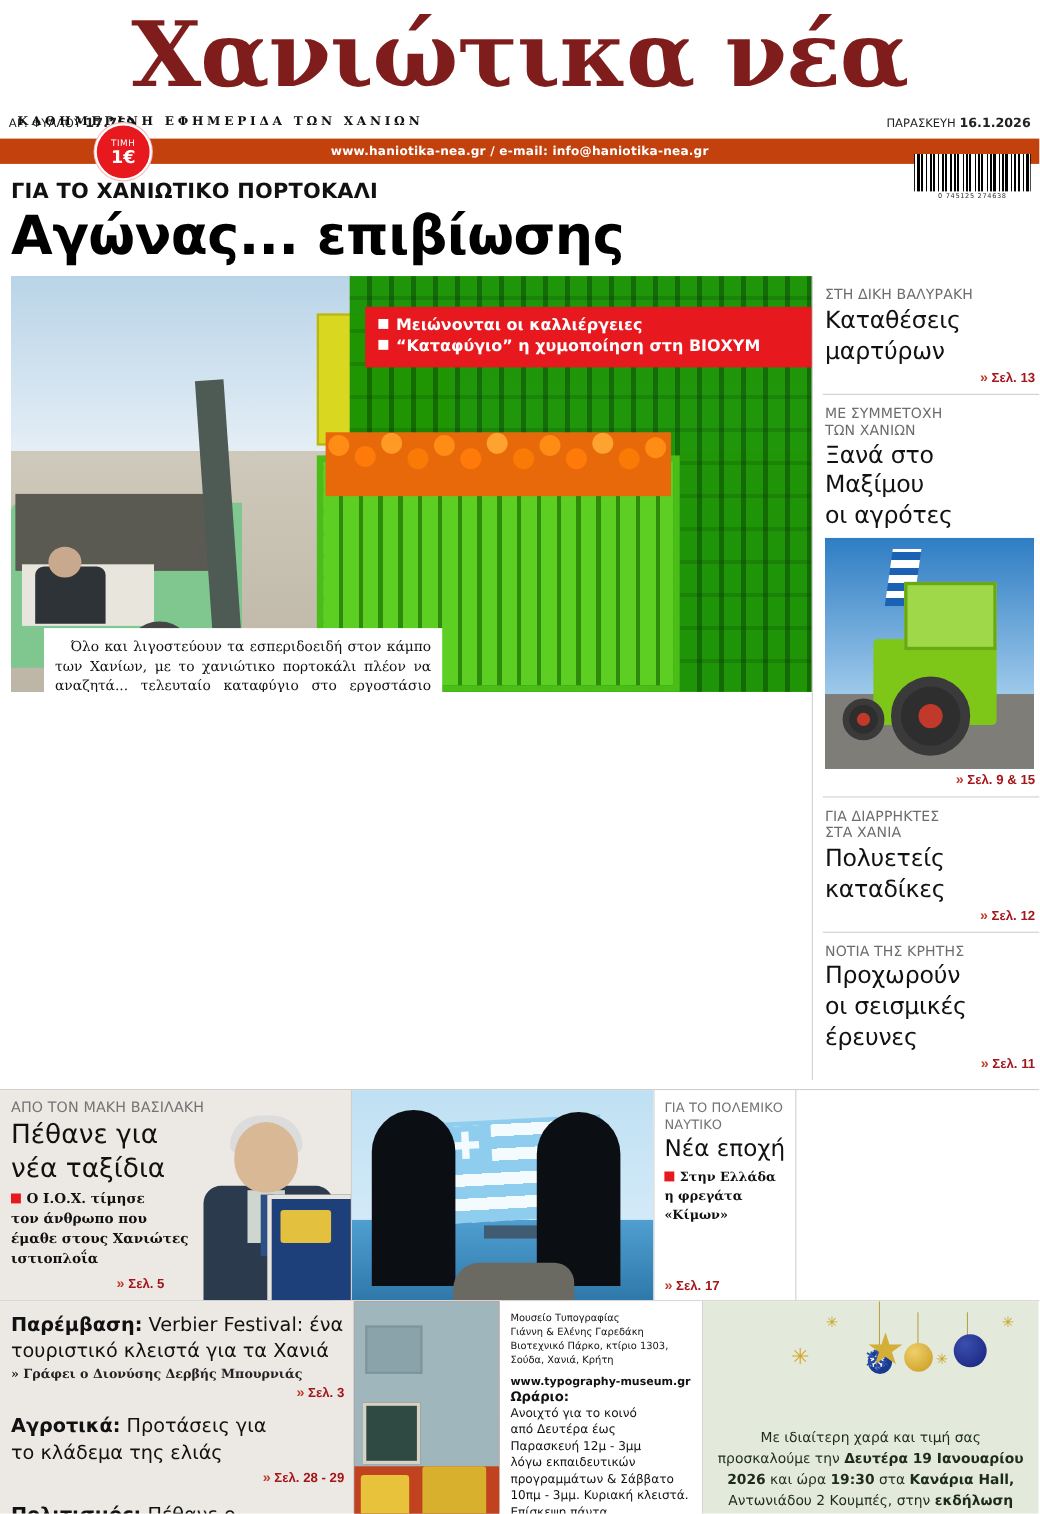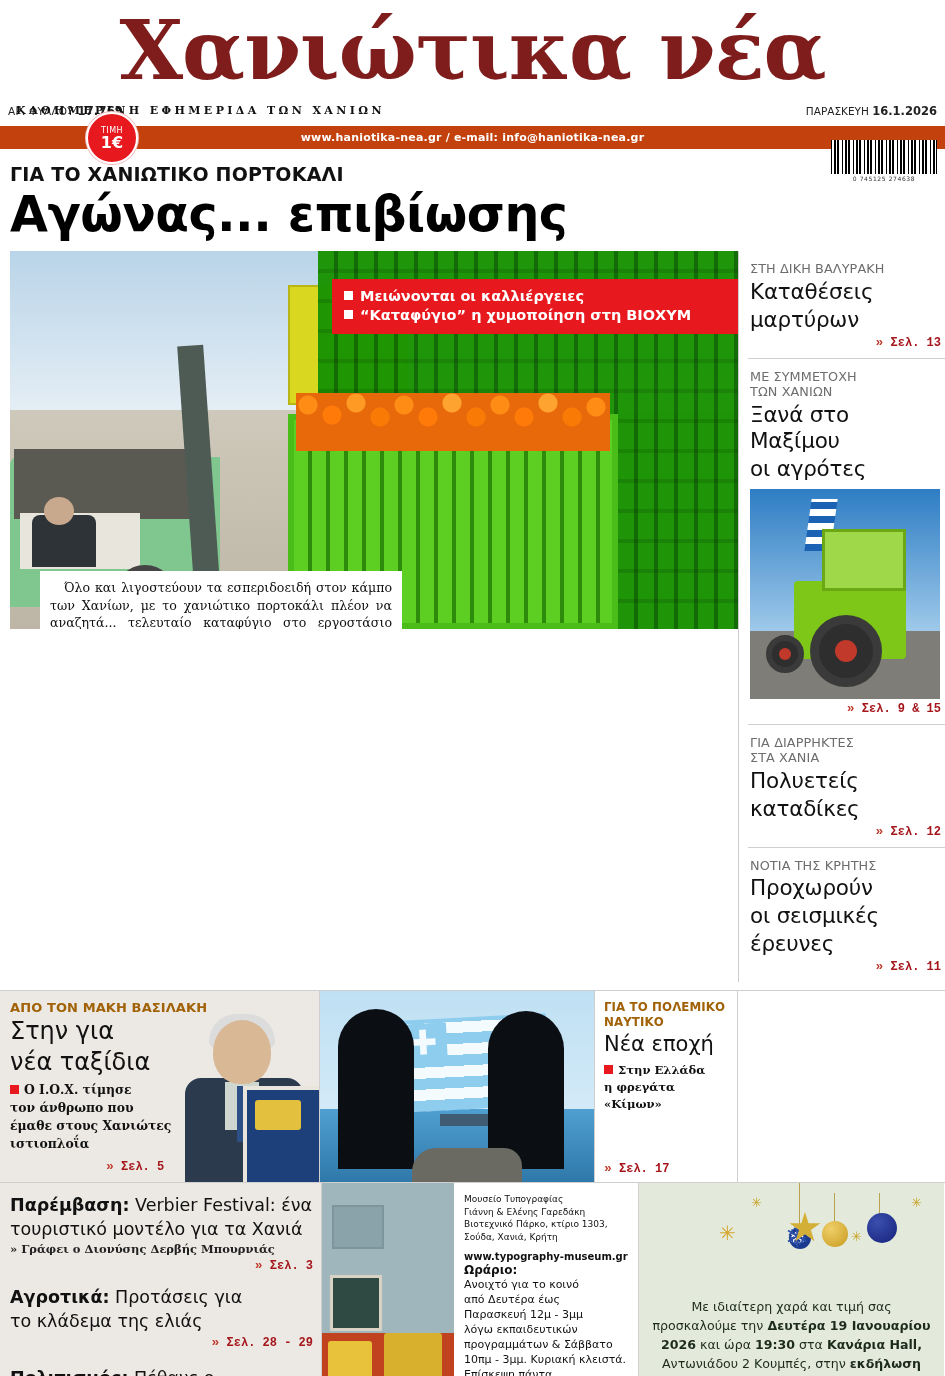--- a/index.html
+++ b/index.html
@@ -138,21 +138,21 @@
 
   .lead-body {
     position:absolute; left:30px; top:320px; width:362px;
     background:#fff; padding:8px 10px 6px 10px;
     font-family:"DejaVu Serif","Liberation Serif",serif;
     font-size:12.6px; line-height:17.5px; color:#111; text-align:justify;
   }
   .lead-body p { text-indent:14px; }
   .pg {
     color:#a5161b; font-weight:bold; font-size:12px;
-    font-family:Liberation Mono, monospace;
+    font-family:Liberation Sans, sans-serif;
   }
   .pg .ar { color:#c0392b; font-size:13px; }
   .pg-right { text-align:right; margin-top:2px; }
 
   
   .rblock { padding:10px 4px 8px 2px; border-bottom:1px solid #cfcfcf; }
   .rblock:last-child { border-bottom:none; }
   .rkicker { font-size:12.8px; color:#6d6d6d; line-height:15.5px; letter-spacing:.1px; }
   .rhead { font-size:21.5px; color:#111; line-height:26px; margin-top:2px; letter-spacing:-.2px; }
   .rphoto { width:190px; height:210px; margin-top:7px; position:relative; overflow:hidden; background:#6ea8d8; }
@@ -164,23 +164,23 @@
   .tractor-w1::after { content:""; position:absolute; inset:16px; border-radius:50%; background:#c0392b; }
   .tractor-w2 { position:absolute; left:16px; bottom:26px; width:38px; height:38px; border-radius:50%; background:#2e2e2e; border:6px solid #3a3a3a; }
   .tractor-w2::after { content:""; position:absolute; inset:7px; border-radius:50%; background:#c0392b; }
   .gr-flag { position:absolute; left:58px; top:10px; width:26px; height:52px;
     background:repeating-linear-gradient(0deg,#1b62b5 0 7px,#fff 7px 14px); transform:skewX(-8deg); }
 
   
   .mid { position:relative; display:flex; margin-top:8px; border-top:1px solid #cfcfcf; }
   .mid-a { width:320px; position:relative; padding:9px 6px 6px 10px; border-right:1px solid #cfcfcf; background:#ece9e4; }
   .mid-b { width:275px; position:relative; border-right:1px solid #cfcfcf; overflow:hidden; }
-  .mid-c { width:143px; position:relative; padding:9px 6px 6px 9px; border-right:1px solid #cfcfcf; }
-
-  .mk { font-size:13px; color:#a16207; letter-spacing:.1px;font-weight:bold; }
+  .mid-c { width:129px; position:relative; padding:9px 6px 6px 9px; border-right:1px solid #cfcfcf; }
+
+  .mk { font-size:13px; color:#737373; letter-spacing:.1px; }
   .mh { font-size:24px; color:#111; line-height:30px; margin-top:1px; }
   .msub { font-family:"DejaVu Serif","Liberation Serif",serif; font-size:12.4px; font-weight:bold; line-height:18px; color:#111; margin-top:4px; }
   .msq { display:inline-block; width:9px; height:9px; background:#e8181f; margin-right:5px; }
 
   .portrait { position:absolute; right:0px; bottom:0; width:150px; height:170px; overflow:hidden; }
   .p-head { position:absolute; left:44px; top:8px; width:58px; height:64px; border-radius:50% 50% 46% 46%; background:#d9b896; }
   .p-hair { position:absolute; left:40px; top:2px; width:66px; height:34px; border-radius:34px 34px 8px 8px; background:#dcdcdc; }
   .p-body { position:absolute; left:16px; top:66px; width:118px; height:110px; background:#2b3a4d; border-radius:16px 16px 0 0; }
   .p-shirt { position:absolute; left:56px; top:70px; width:34px; height:48px; background:#cfd6cf; }
   .p-tie { position:absolute; left:68px; top:74px; width:12px; height:56px; background:#2c4f86; }
@@ -359,21 +359,21 @@
         </div>
       </div>
 
     </div>
   </div>
 
   <div class="mid">
 
     <div class="mid-a">
       <div class="mk">ΑΠΟ ΤΟΝ ΜΑΚΗ ΒΑΣΙΛΑΚΗ</div>
-      <div class="mh">Στην για</div>
+      <div class="mh">Πέθανε για</div>
       <div class="mh">νέα ταξίδια</div>
       <div class="msub">
         <span class="msq"></span><span>Ο Ι.Ο.Χ. τίμησε</span><br>
         <span>τον άνθρωπο που</span><br>
         <span>έμαθε στους Χανιώτες</span><br>
         <span>ιστιοπλοΐα</span>
       </div>
       <div class="pg" style="margin-left:96px;margin-top:6px">
         <span class="ar">»</span>
         <span>Σελ. 5</span>
@@ -418,21 +418,21 @@
 
   <div class="bottom">
 
     <div class="bl">
 
       <div class="bitem">
         <div class="bt">
           <b>Παρέμβαση:</b>
           <span>Verbier Festival: ένα</span>
         </div>
-        <div class="bt">τουριστικό μοντέλο για τα Χανιά</div>
+        <div class="bt">τουριστικό κλειστά για τα Χανιά</div>
         <div class="byline">» Γράφει ο Διονύσης Δερβής Μπουρνιάς</div>
         <div class="pg pg-right">
           <span class="ar">»</span>
           <span>Σελ. 3</span>
         </div>
       </div>
 
       <div class="bitem" style="margin-top:12px">
         <div class="bt">
           <b>Αγροτικά:</b>

